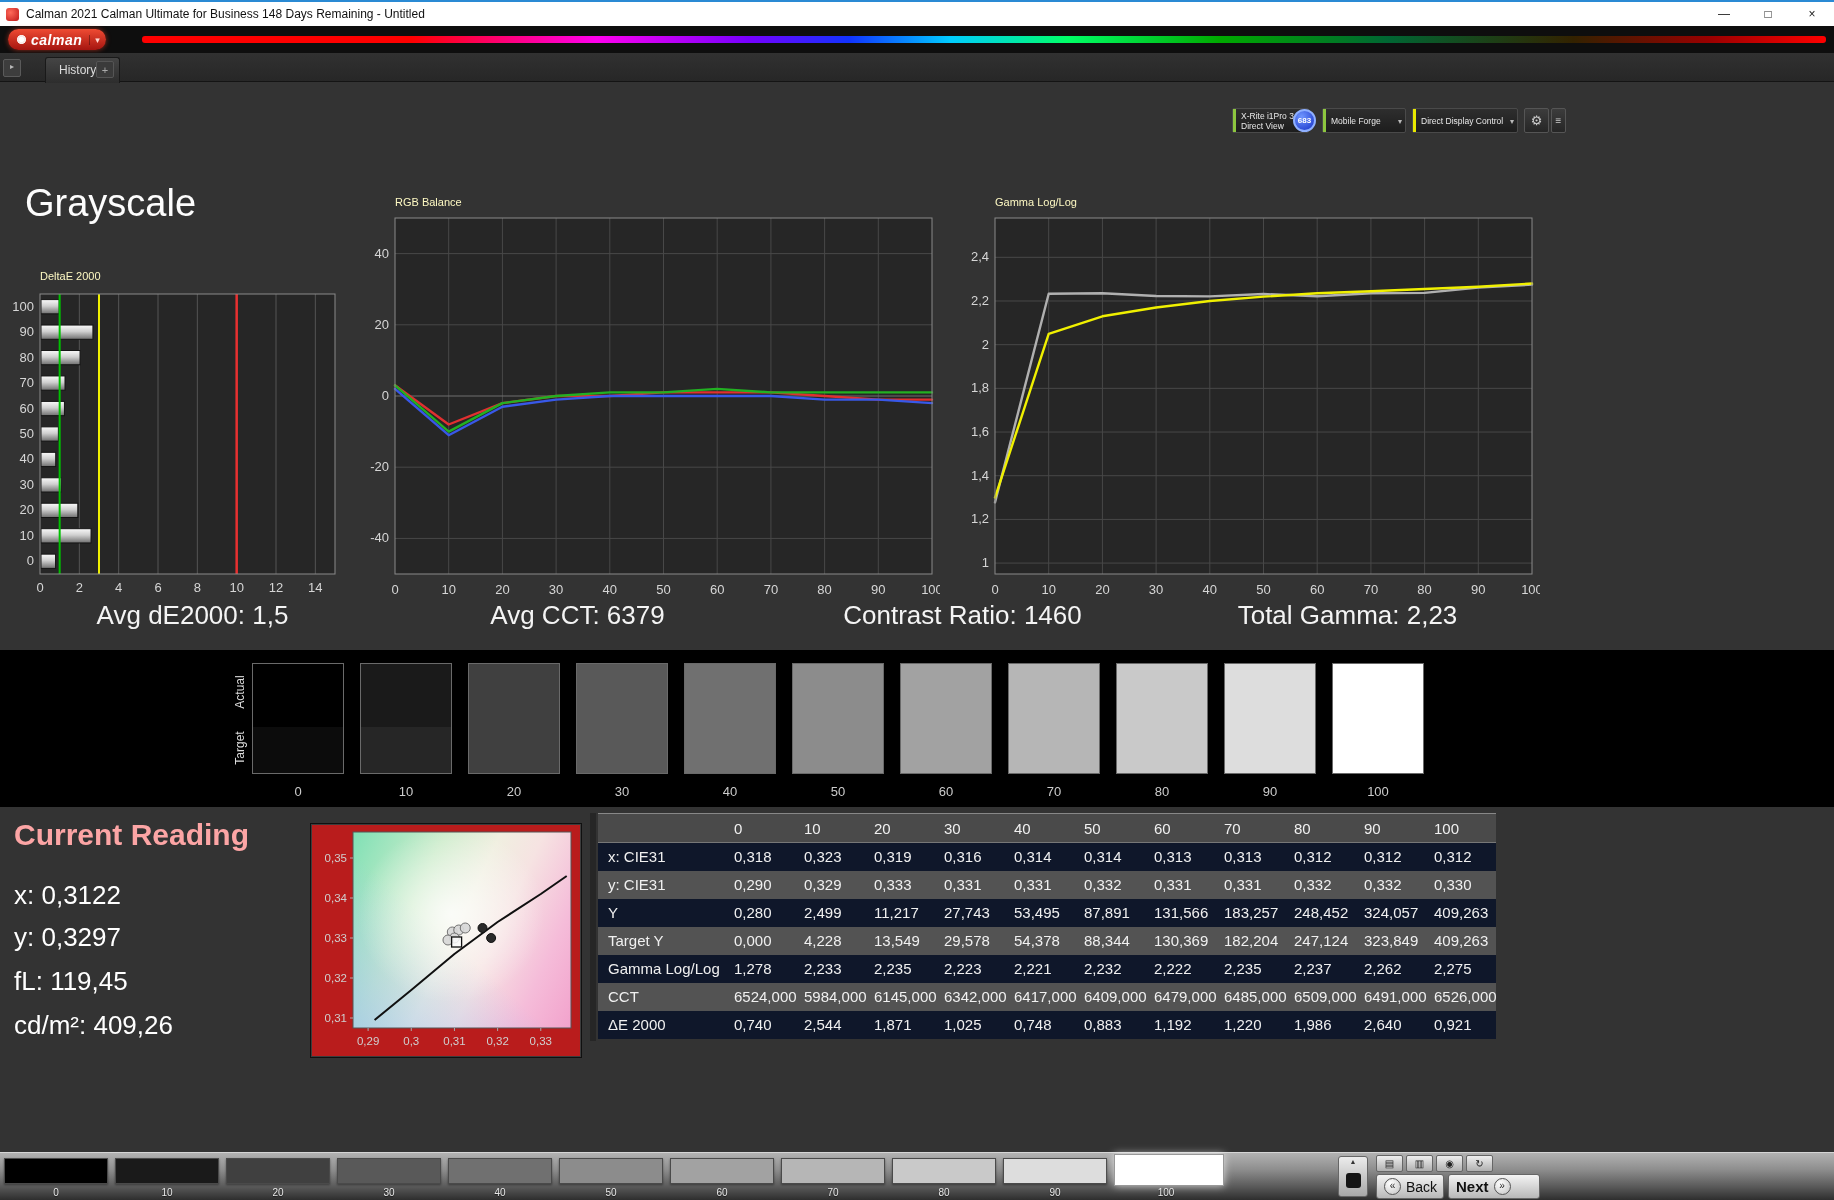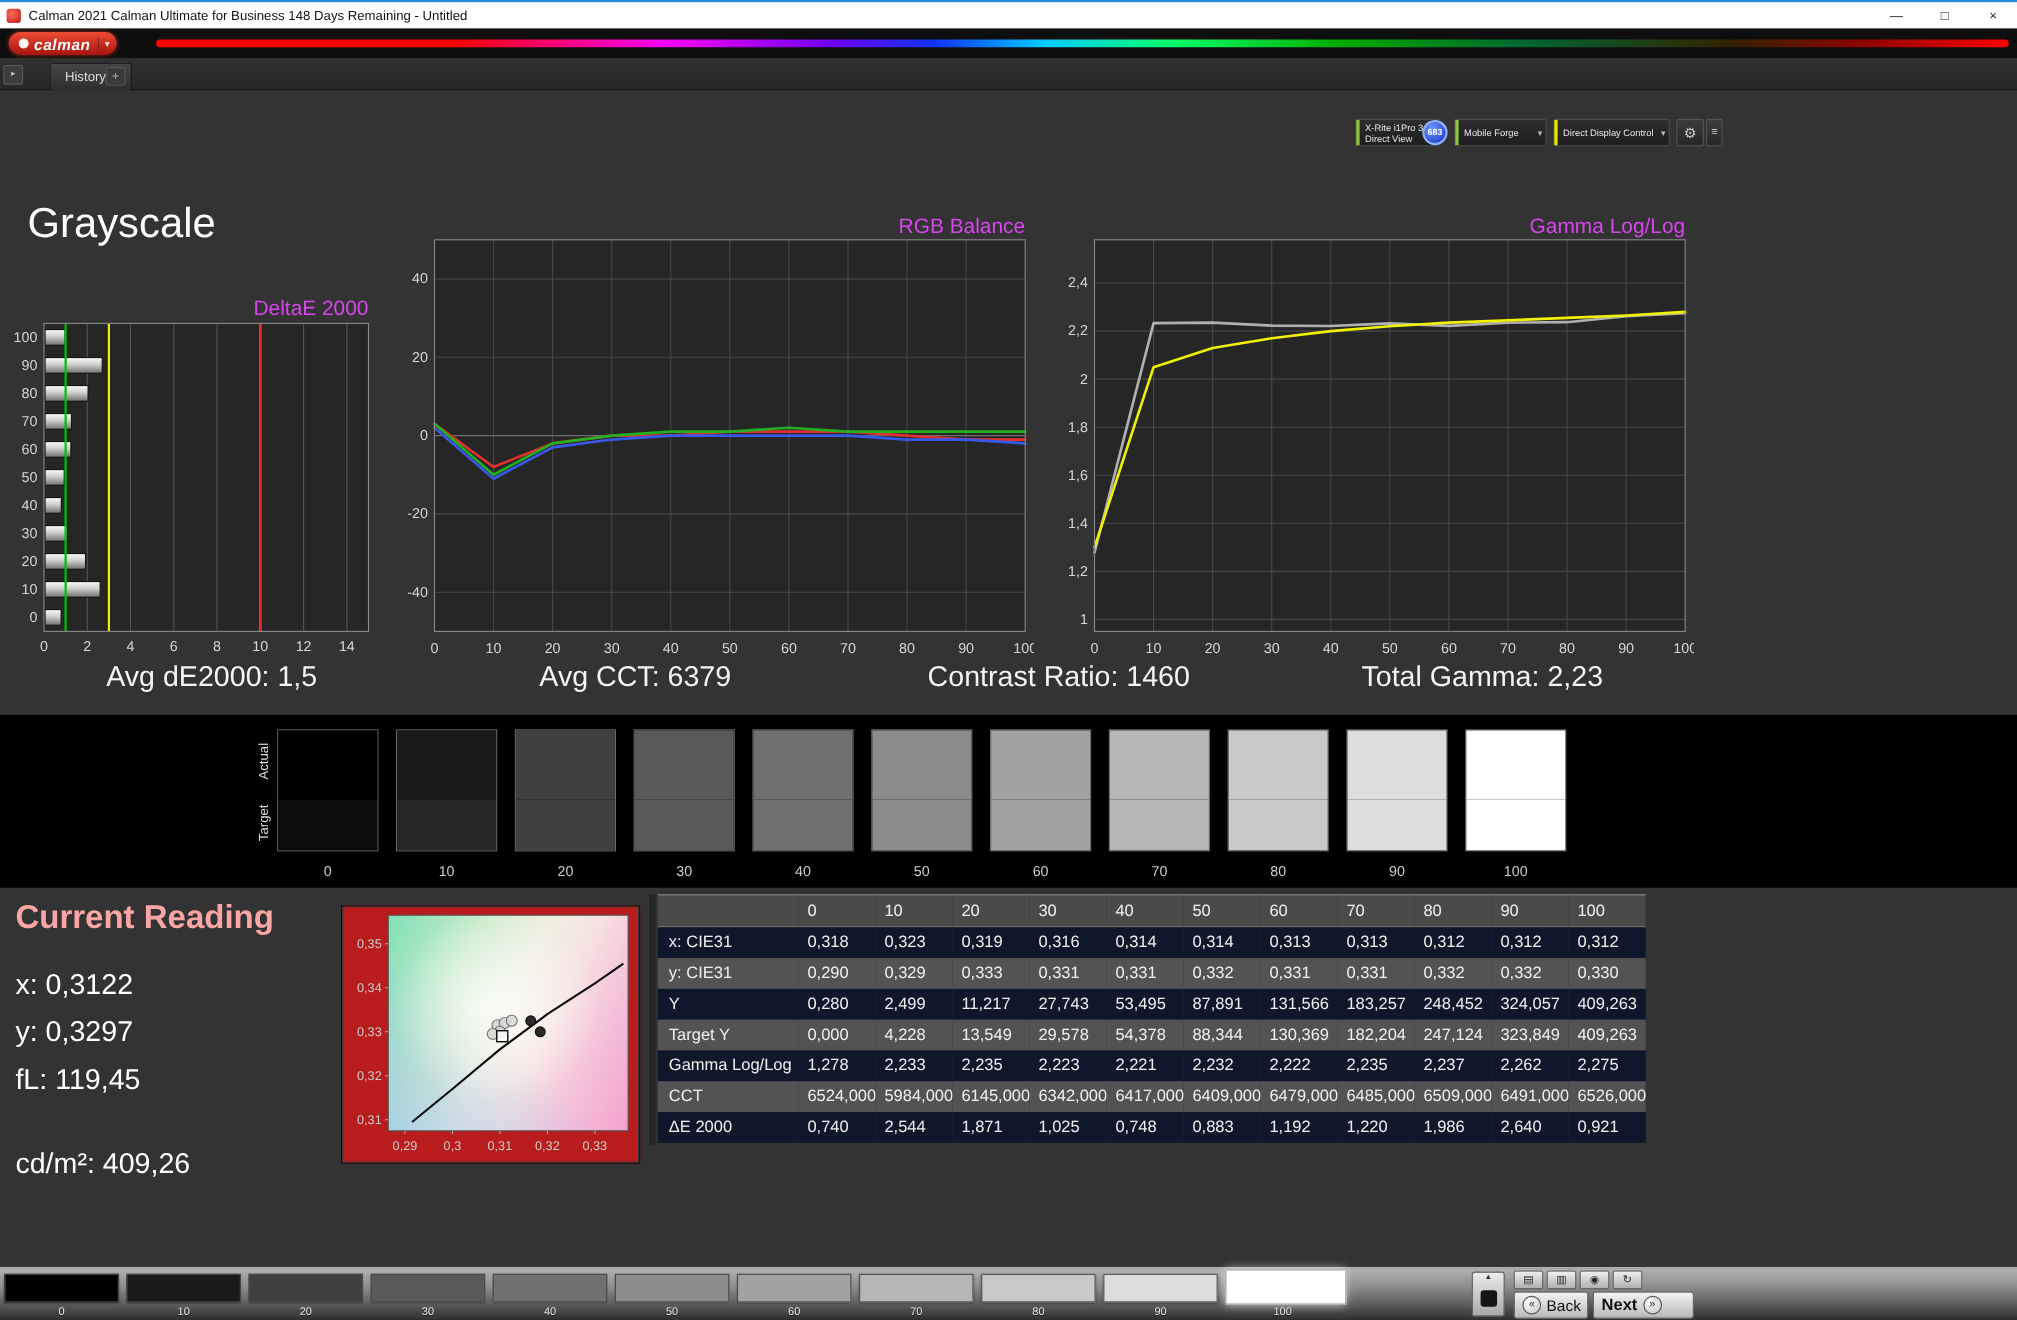--- a/index.html
+++ b/index.html
@@ -53,21 +53,21 @@
   .gear-btn{position:absolute;top:55px;width:25px;height:25px;background:linear-gradient(#3c3c3c,#262626);
             border:1px solid #555;border-radius:2px;color:#ccc;font-size:13px;text-align:center;line-height:23px;box-sizing:border-box;}
   #gear1{left:1524px;} #gear2{left:1551px;width:15px;font-size:10px;}
 
   
   .page-title{position:absolute;left:25px;top:182px;font-size:38px;color:#fdfdfd;}
   .chart{position:absolute;}
   #chart-de{left:0;top:270px;width:340px;height:334px;}
   #chart-rgb{left:355px;top:196px;width:585px;height:410px;}
   #chart-gamma{left:955px;top:196px;width:585px;height:410px;}
-  .chart-title{position:absolute;top:0;font-size:19px;color:#d946ef;text-align:right;}
+  .chart-title{position:absolute;top:0;font-size:11px;color:#fef9c3;text-align:left;}
   #chart-de .chart-title{left:40px;width:295px;}
   #chart-rgb .chart-title,#chart-gamma .chart-title{left:40px;width:537px;}
   .chart svg{position:absolute;left:0;}
   #chart-de svg{top:22px;} #chart-rgb svg,#chart-gamma svg{top:20px;}
   svg text{font-family:"Liberation Sans",sans-serif;}
   .tick{font-size:13px;fill:#d6d6d6;}
   .tick-s{font-size:11.5px;fill:#cfcfcf;}
 
   .summary{position:absolute;left:0;top:600px;width:1540px;height:40px;display:flex;}
   .summary div{flex:1;text-align:center;font-size:26px;color:#f4f4f4;}
@@ -76,21 +76,21 @@
   .swatch-strip{position:absolute;left:0;top:650px;width:100%;height:157px;background:#000;}
   .vlabel{position:absolute;width:60px;height:14px;text-align:center;font-size:12px;color:#ddd;transform:rotate(-90deg);}
   #actual-label{left:210px;top:35px;} #target-label{left:210px;top:91px;}
   .swatch{position:absolute;top:13px;width:92px;height:111px;box-sizing:border-box;border:1px solid #6a6a6a;}
   .half-a{height:58%;} .half-t{height:42%;}
   .swatch-label{position:absolute;top:134px;width:92px;text-align:center;font-size:13px;color:#ccc;}
 
   
   .cr-title{position:absolute;left:14px;top:818px;font-size:30px;color:#fca5a5;font-weight:bold;}
   .cr-line{position:absolute;left:14px;font-size:26px;color:#fff;}
-  #cr-x{top:880px;} #cr-y{top:922px;} #cr-fl{top:966px;} #cr-lum{top:1010px;margin-top:32px;}
+  #cr-x{top:880px;} #cr-y{top:922px;} #cr-fl{top:966px;} #cr-lum{top:1010px;}
 
   .cie-panel{position:absolute;left:310px;top:823px;width:272px;height:235px;background:#b91c1c;
              border:1px solid #101010;box-sizing:border-box;box-shadow:inset 0 0 0 1px #3c3c3c;}
   .cie-bg{position:absolute;left:42px;top:8px;width:218px;height:196px;
      background:radial-gradient(ellipse at 45% 42%,rgba(255,255,255,.8) 0%,rgba(255,255,255,0) 55%),
                 linear-gradient(to top right,rgba(140,185,245,.55),rgba(140,185,245,0) 45%),
                 linear-gradient(115deg,#7fe0b5 0%,#cdeccb 30%,#f0efe0 48%,#f6e3e2 62%,#f5bcd9 82%,#f2a2cc 100%);}
   .cie-panel svg{position:absolute;left:0;top:0;}
 
   .table-edge{position:absolute;left:590px;top:813px;width:6px;height:228px;background:#262626;}

